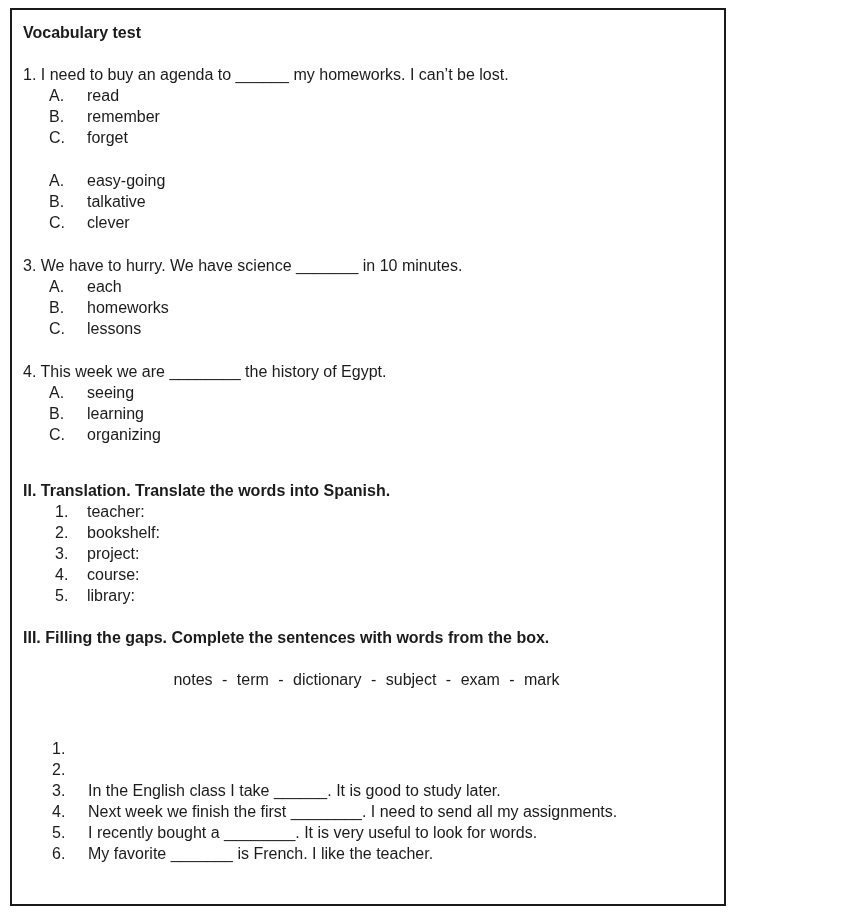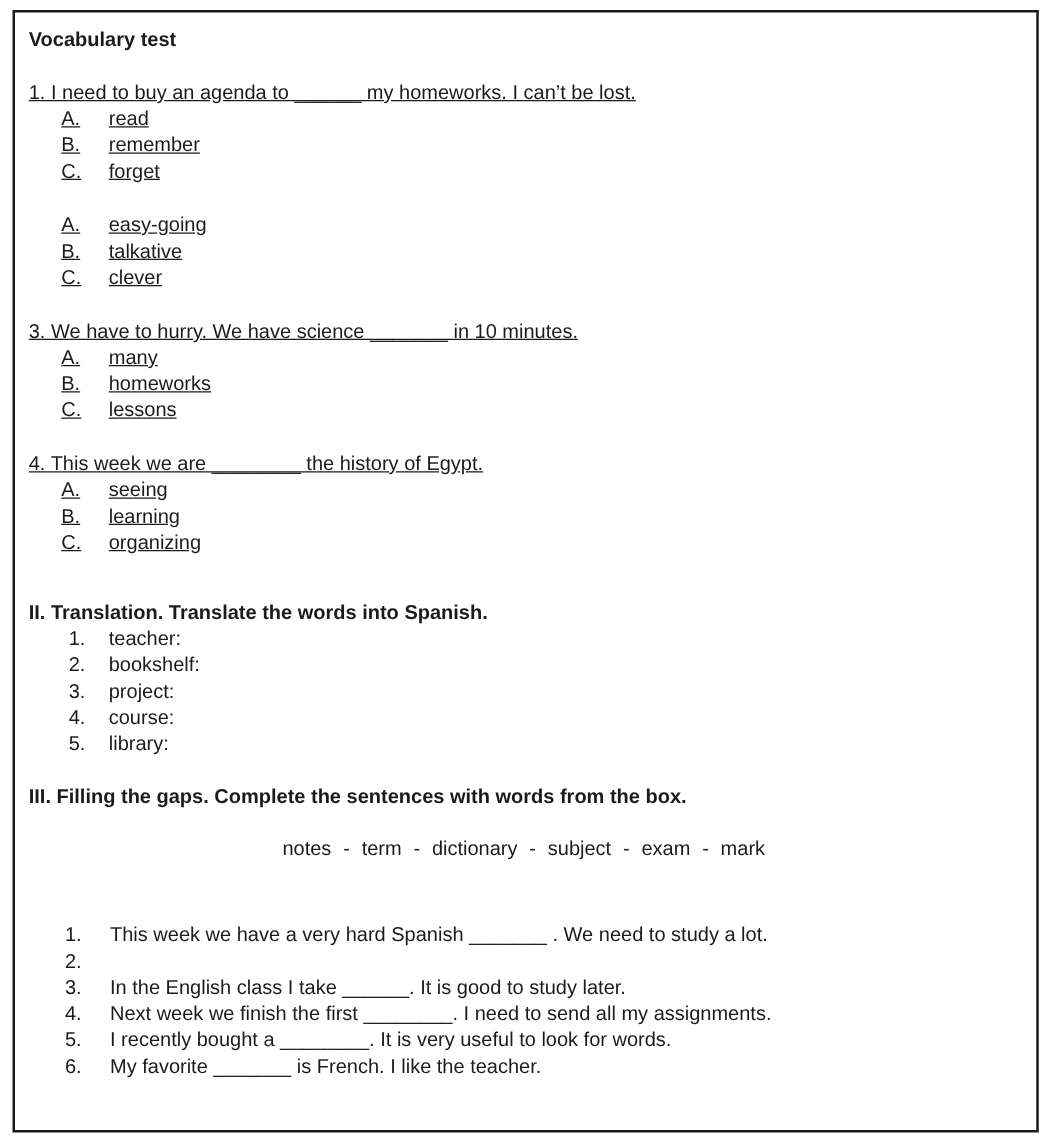--- a/index.html
+++ b/index.html
@@ -5,32 +5,32 @@
   * { margin: 0; padding: 0; box-sizing: border-box; }
   html, body {
     width: 849px; height: 917px;
     background: #ffffff;
     font-family: "Liberation Sans", sans-serif;
     color: #1b1b1b;
   }
   .sheet {
     position: absolute;
     left: 10px; top: 8px;
-    width: 821px; height: 898px;
+    width: 716px; height: 898px;
     border: 2px solid #1a1a1a;
     background: #fff;
     padding: 12px 14px 8px 11px;
     font-size: 16px;
     line-height: 21px;
     overflow: hidden;
   }
   .doc-title { font-weight: bold; margin-bottom: 21px; }
   .section-heading { font-weight: bold; }
   .mb-line { margin-bottom: 21px; }
-  .question { margin-bottom: 22px; text-decoration: underline; }
+  .question { margin-bottom: 22px; }
   .question-text { white-space: pre-wrap; }
   .option { display: flex; padding-left: 26px; }
   .opt-letter { flex: 0 0 38px; width: 38px; }
   .num-item { display: flex; padding-left: 32px; }
   .num { flex: 0 0 32px; width: 32px; }
   .translation-list { margin-bottom: 21px; }
   .word-bank {
     text-align: center;
     word-spacing: 5px;
     margin-bottom: 48px;
@@ -74,21 +74,21 @@
     <div class="option">
       <span class="opt-letter">C.</span>
       <span>clever</span>
     </div>
   </div>
 
   <div class="question">
     <div class="question-text">3. We have to hurry. We have science _______ in 10 minutes.</div>
     <div class="option">
       <span class="opt-letter">A.</span>
-      <span>many</span>
+      <span>each</span>
     </div>
     <div class="option">
       <span class="opt-letter">B.</span>
       <span>homeworks</span>
     </div>
     <div class="option">
       <span class="opt-letter">C.</span>
       <span>lessons</span>
     </div>
   </div>
@@ -134,21 +134,20 @@
     </div>
   </div>
 
   <div class="section-heading mb-line">III. Filling the gaps. Complete the sentences with words from the box.</div>
 
   <div class="word-bank">notes - term - dictionary - subject - exam - mark</div>
 
   <div>
     <div class="gap-item">
       <span class="num">1.</span>
-      <span>This week we have a very hard Spanish _______ . We need to study a lot.</span>
     </div>
     <div class="gap-item">
       <span class="num">2.</span>
     </div>
     <div class="gap-item">
       <span class="num">3.</span>
       <span>In the English class I take ______. It is good to study later.</span>
     </div>
     <div class="gap-item">
       <span class="num">4.</span>

